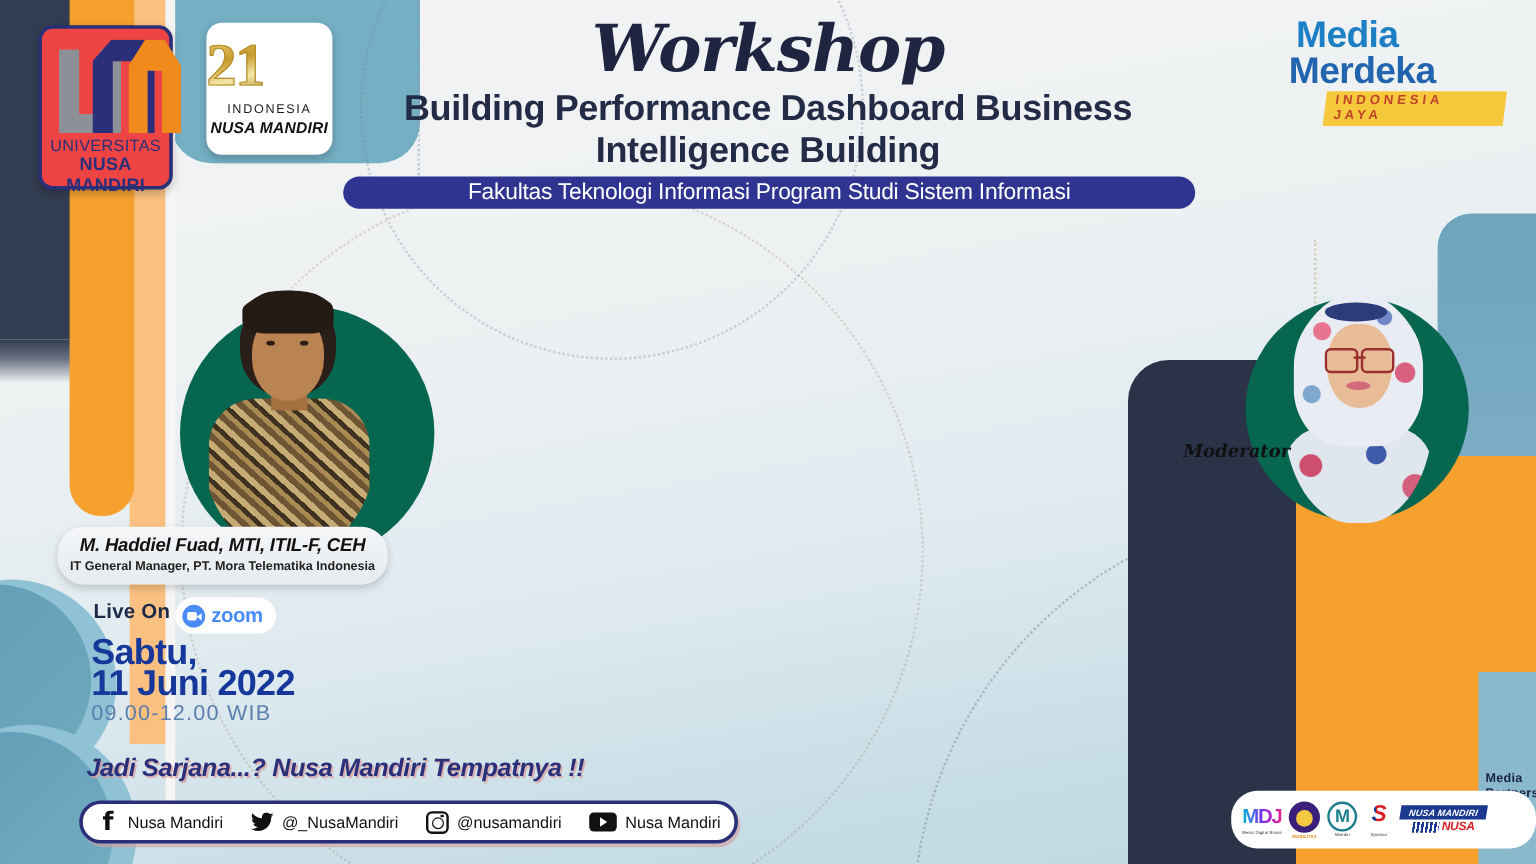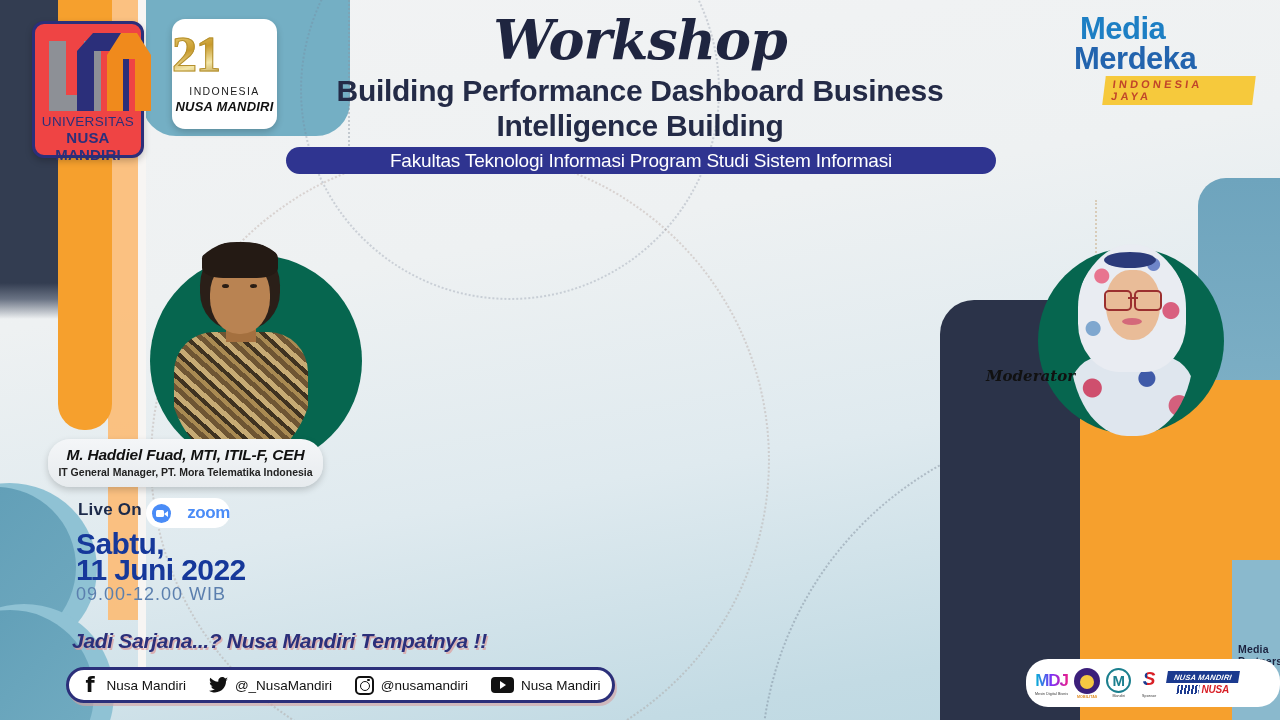--- a/index.html
+++ b/index.html
@@ -130,21 +130,21 @@
       box-shadow:0 3px 7px rgba(0,0,0,.18); text-align:center; }
   .card-spk { left:48px; top:415px; width:275px; height:48px;margin-top:24px; }
   .card-mod { left:960px; top:400px; width:288px; height:44px; }
   .card-n { font-size:15.5px; font-weight:700; font-style:italic; color:#111; letter-spacing:-.2px; margin-top:7px; }
   .card-n.sm { font-size:15px; }
   .card-r { font-size:10.5px; font-weight:700; color:#222; margin-top:2px; }
 
   
   .liveon { position:absolute; left:78px; top:500px; font-size:17px; font-weight:700; color:#1c2a4a; letter-spacing:.2px; }
   .zoom-pill { position:absolute; left:146px; top:498px; width:84px; height:30px; background:#fff;
-      border-radius:15px; display:flex; align-items:center; gap:5px; padding-left:6px;justify-content:space-between; }
+      border-radius:15px; display:flex; align-items:center; gap:5px; padding-left:6px; }
   .zoom-cam { width:19px; height:19px; border-radius:50%; background:#4a8cf7; position:relative; }
   .zoom-cam:before { content:""; position:absolute; left:4px; top:6.5px; width:8px; height:6.5px; background:#fff; border-radius:1.5px; }
   .zoom-cam:after { content:""; position:absolute; left:11.5px; top:7px; width:0; height:0;
       border-top:3px solid transparent; border-bottom:3px solid transparent; border-right:4px solid #fff; }
   .zoom-word { font-size:17px; font-weight:700; color:#4a8cf7; letter-spacing:-.4px; }
   .date1 { position:absolute; left:76px; top:527px; font-size:30px; font-weight:700; color:#16389a; letter-spacing:-.6px; }
   .date2 { position:absolute; left:76px; top:553px; font-size:30px; font-weight:700; color:#16389a; letter-spacing:-.6px; }
   .time { position:absolute; left:76px; top:584px; font-size:18px; color:#5b7fae; letter-spacing:1px; }
 
   .slogan { position:absolute; left:72px; top:629px; font-size:21px; font-weight:700; font-style:italic; color:#2b2f7a;

